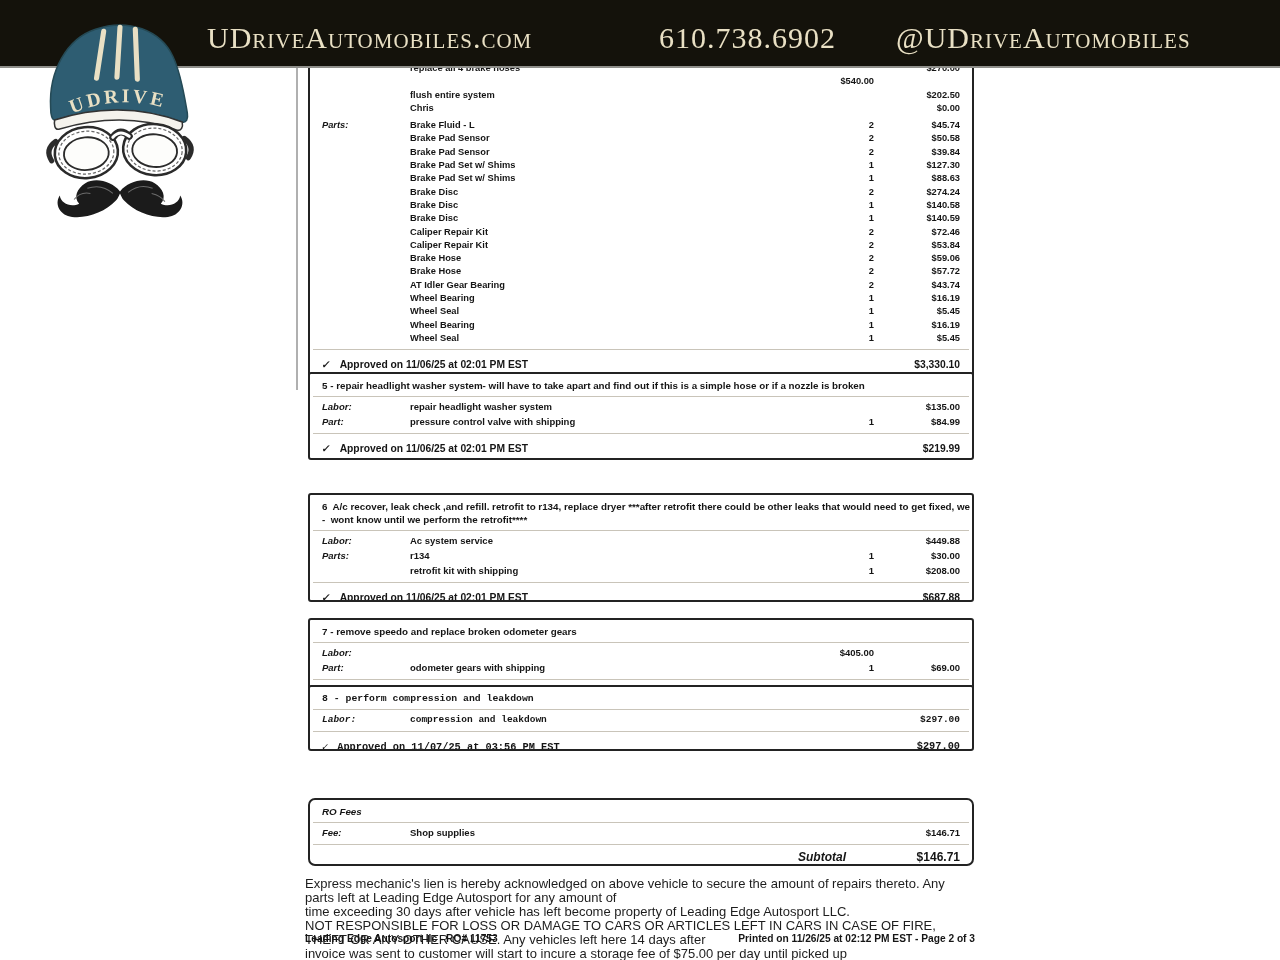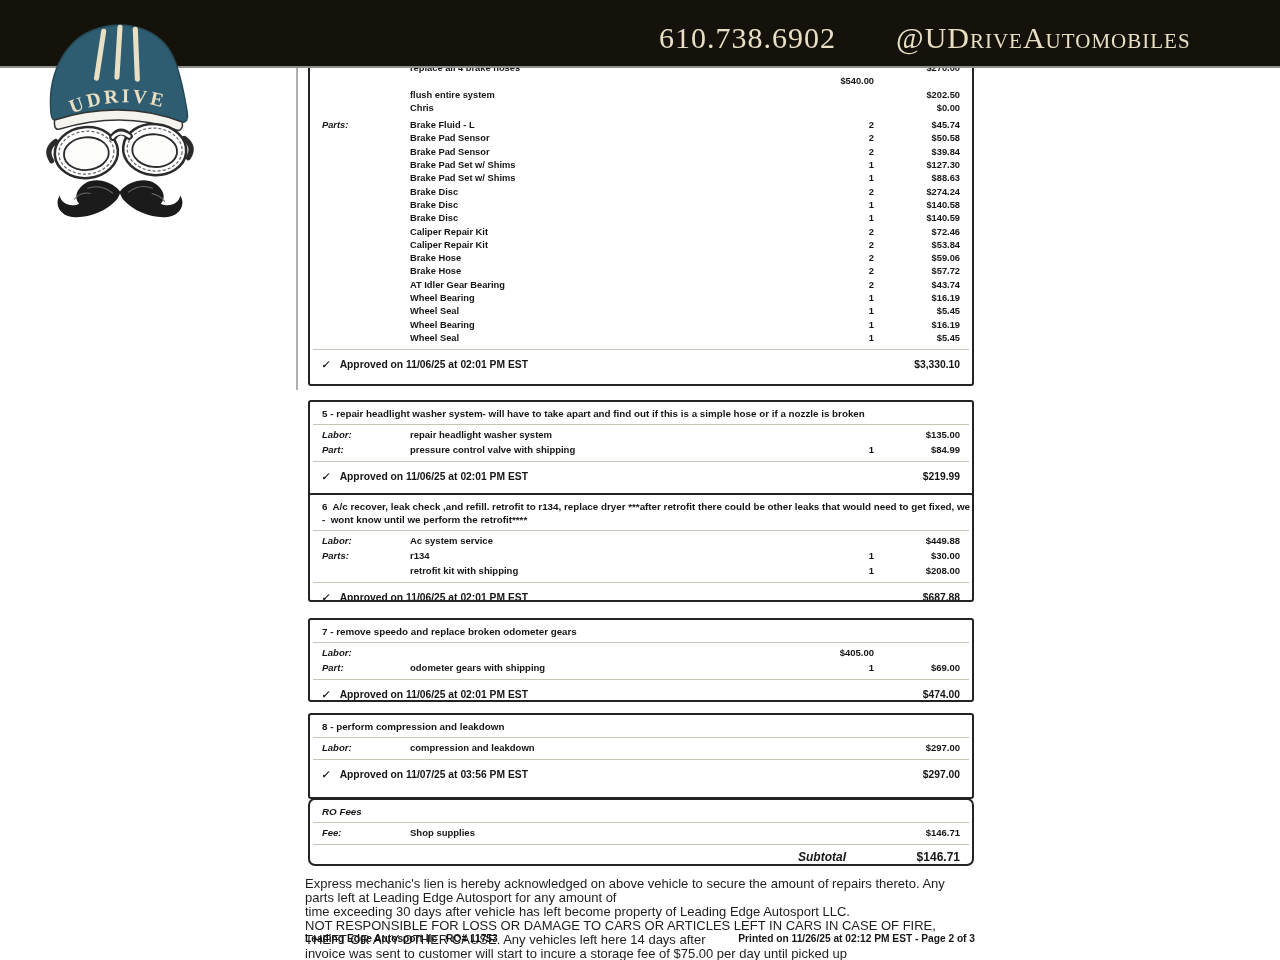--- a/index.html
+++ b/index.html
@@ -200,21 +200,21 @@
         <span class="c price">$5.45</span>
       </div>
     </div>
   <div class="sep"></div>
   <div class="approval">
     <span><span class="check">✓</span><span>Approved on 11/06/25 at 02:01 PM EST</span></span>
     <span>$3,330.10</span>
   </div>
 </section>
 
-<section class="box box-sec" style="top:400px; height:101px;">
+<section class="box box-sec" style="top:372px; height:88px;">
   <div class="title">5 - repair headlight washer system- will have to take apart and find out if this is a simple hose or if a nozzle is broken</div>
   <div class="sep"></div>
   <div class="rows">
 
   <div class="row">
         <span class="c label">Labor:</span>
         <span class="c desc">repair headlight washer system</span>
         <span class="c qty"></span>
         <span class="c price">$135.00</span>
       </div>
@@ -281,21 +281,21 @@
         <span class="c price">$69.00</span>
       </div>
     </div>
   <div class="sep"></div>
   <div class="approval">
     <span><span class="check">✓</span><span>Approved on 11/06/25 at 02:01 PM EST</span></span>
     <span>$474.00</span>
   </div>
 </section>
 
-<section class="box box-sec" style="top:713px; height:86px;">
+<section class="box box-sec" style="top:685px; height:66px;font-family:Liberation Mono, monospace;">
   <div class="title">8 - perform compression and leakdown</div>
   <div class="sep"></div>
   <div class="rows">
 
   <div class="row">
         <span class="c label">Labor:</span>
         <span class="c desc">compression and leakdown</span>
         <span class="c qty"></span>
         <span class="c price">$297.00</span>
       </div>
@@ -332,20 +332,21 @@
   <div>NOT RESPONSIBLE FOR LOSS OR DAMAGE TO CARS OR ARTICLES LEFT IN CARS IN CASE OF FIRE, THEFT OR ANY OTHER CAUSE.  Any vehicles left here 14 days after</div>
   <div>invoice was sent to customer will start to incure a storage fee of $75.00 per day until picked up</div>
 </div>
 
 <div class="footer">
   <span>Leading Edge Autosport llc - RO# 11753</span>
   <span>Printed on 11/26/25 at 02:12 PM EST - Page 2 of 3</span>
 </div>
 
 <header class="banner">
+  <span class="btxt b-web smallcaps">UDriveAutomobiles.com</span>
   <span class="btxt b-phone">610.738.6902</span>
   <span class="btxt b-social smallcaps">@UDriveAutomobiles</span>
 </header>
 
 <svg class="logo" viewBox="0 0 160 200">
 
   <path d="M12,88 C10,52 28,20 56,11 C88,0 120,12 132,38 C140,55 143,76 146,93 C147,99 145,103 141,102 C100,86 55,88 17,100 C13,101 12,94 12,88 Z" fill="#2e5d72" stroke="#254a56" stroke-width="1.5"></path>
 
   <g stroke="#e9e0c4" stroke-width="5" stroke-linecap="round">
     <path d="M64,13 L57,59"></path>

